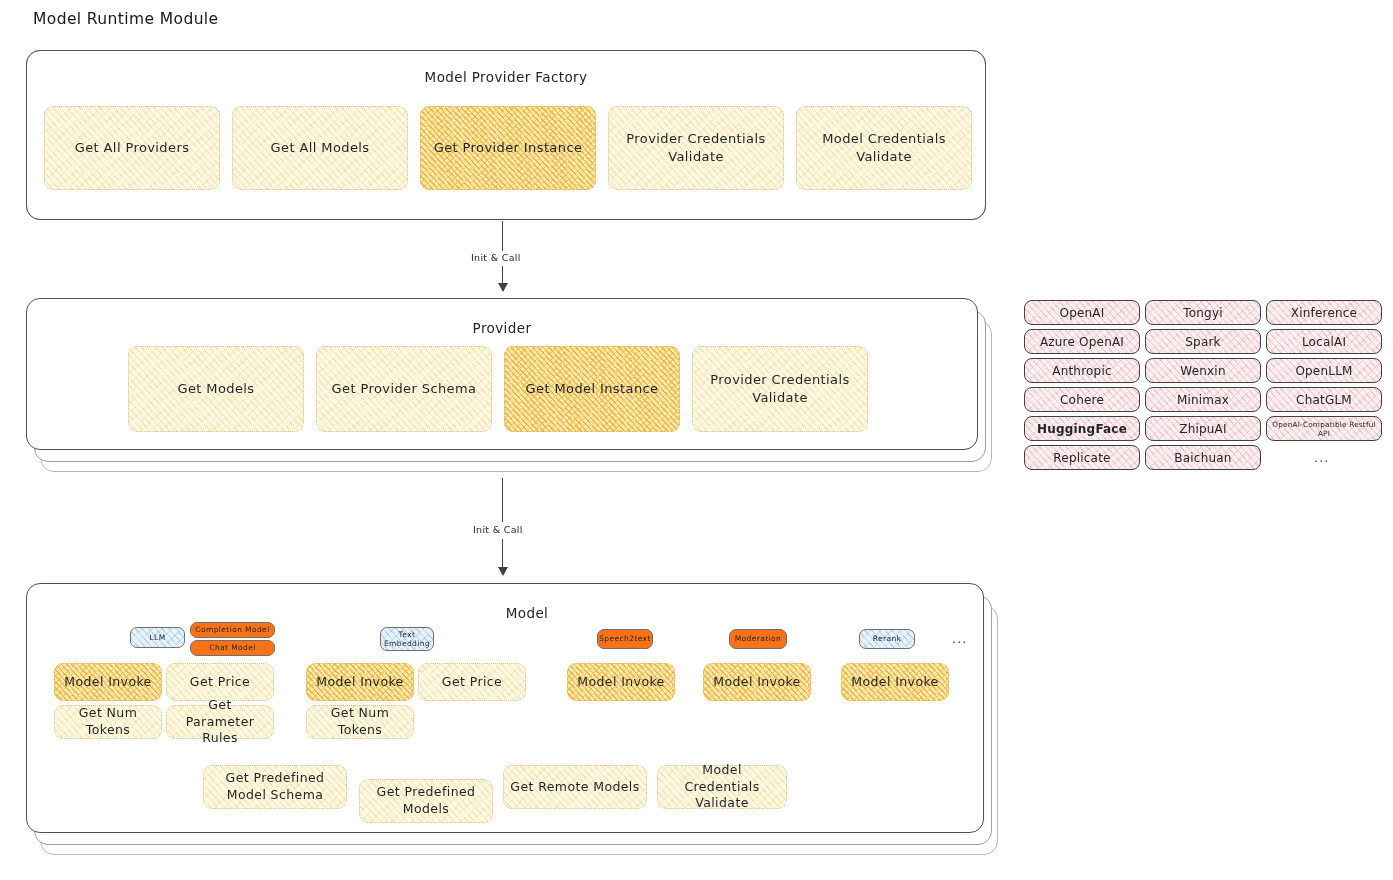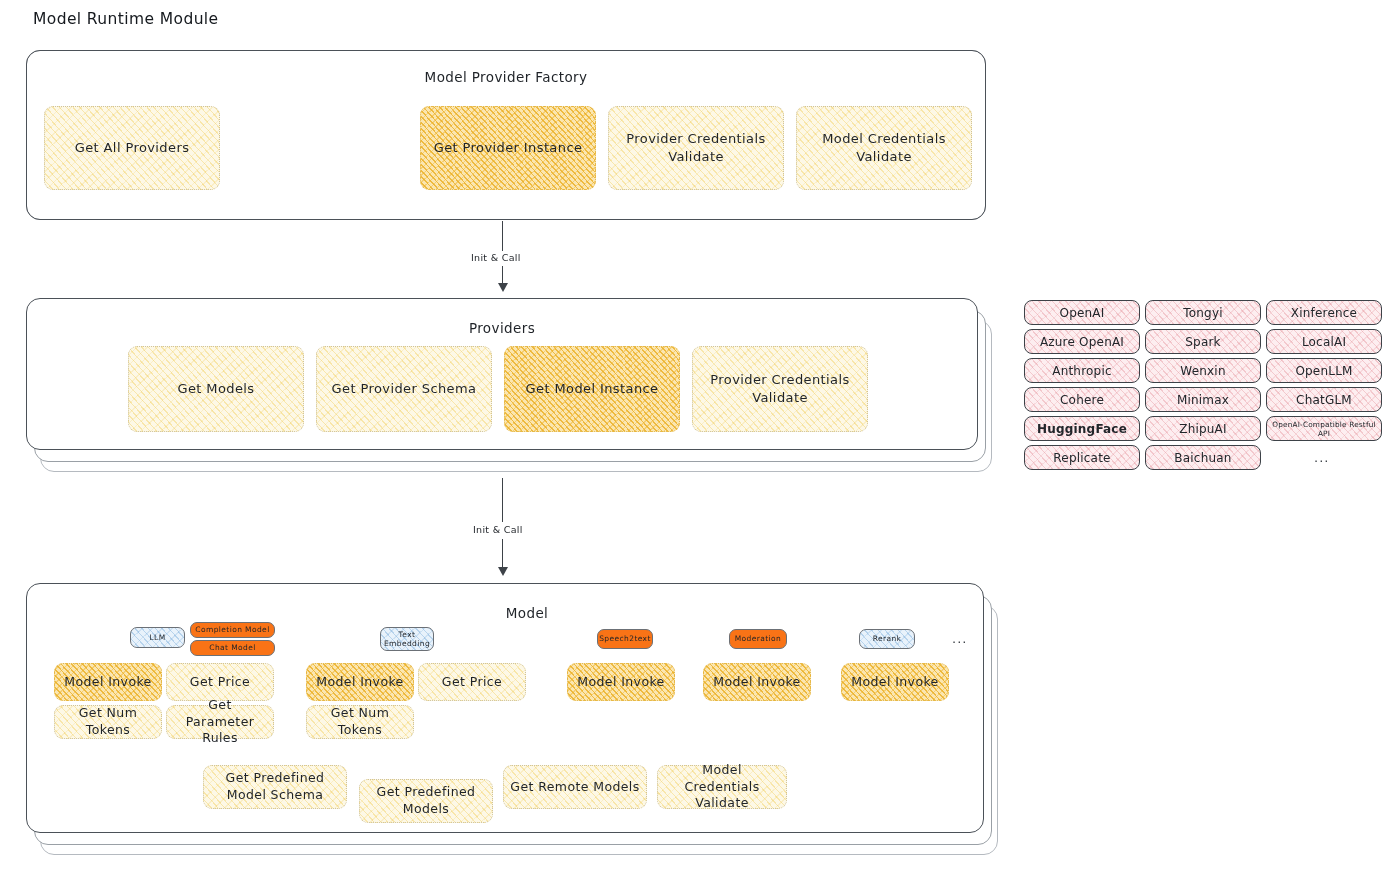--- a/index.html
+++ b/index.html
@@ -130,36 +130,37 @@
 <div id="canvas">
 
   <div class="hand page-title">Model Runtime Module</div>
 
   <div class="shell" style="left:26px; top:50px; width:960px; height:170px;">
     <div class="layer s3"></div>
     <div class="body"></div>
     <div class="hand shell-title" style="top:19px;">Model Provider Factory</div>
 
     <div class="mbox hatch-cream hand lg" style="left:18px; top:56px; width:176px; height:84px;">Get All Providers</div>
+    <div class="mbox hatch-cream hand lg" style="left:206px; top:56px; width:176px; height:84px;">Get All Models</div>
     <div class="mbox hatch-amber hand lg" style="left:394px; top:56px; width:176px; height:84px;
          border-color:#e3b950;">Get Provider Instance</div>
     <div class="mbox hatch-cream hand lg" style="left:582px; top:56px; width:176px; height:84px;">Provider Credentials Validate</div>
     <div class="mbox hatch-cream hand lg" style="left:770px; top:56px; width:176px; height:84px;">Model Credentials Validate</div>
   </div>
 
   <div class="arrow-line" style="left:502px; top:221px; height:30px;"></div>
   <div class="hand arrow-label" style="left:471px; top:252px;">Init &amp; Call</div>
   <div class="arrow-line" style="left:502px; top:266px; height:20px;"></div>
   <div class="arrow-head" style="left:498px; top:283px;"></div>
 
   <div class="shell" style="left:26px; top:298px; width:952px; height:152px;">
     <div class="layer s2"></div>
     <div class="layer s1"></div>
     <div class="body"></div>
-    <div class="hand shell-title" style="top:22px;">Providers</div>
+    <div class="hand shell-title" style="top:22px;">Provider</div>
 
     <div class="mbox hatch-cream hand lg" style="left:102px; top:48px; width:176px; height:86px;">Get Models</div>
     <div class="mbox hatch-cream hand lg" style="left:290px; top:48px; width:176px; height:86px;">Get Provider Schema</div>
     <div class="mbox hatch-amber hand lg" style="left:478px; top:48px; width:176px; height:86px;
          border-color:#e3b950;">Get Model Instance</div>
     <div class="mbox hatch-cream hand lg" style="left:666px; top:48px; width:176px; height:86px;">Provider Credentials Validate</div>
   </div>
 
   <div style="position:absolute; left:1024px; top:300px; width:360px; height:175px;">
 

